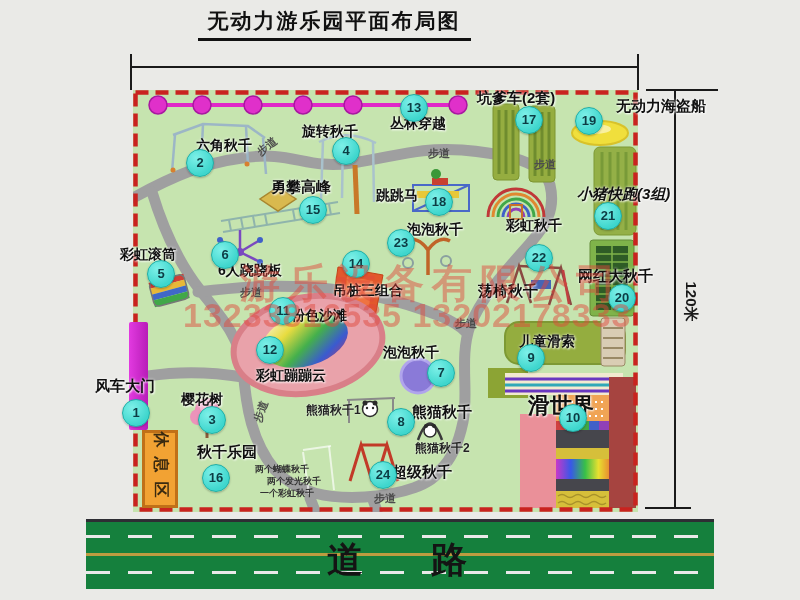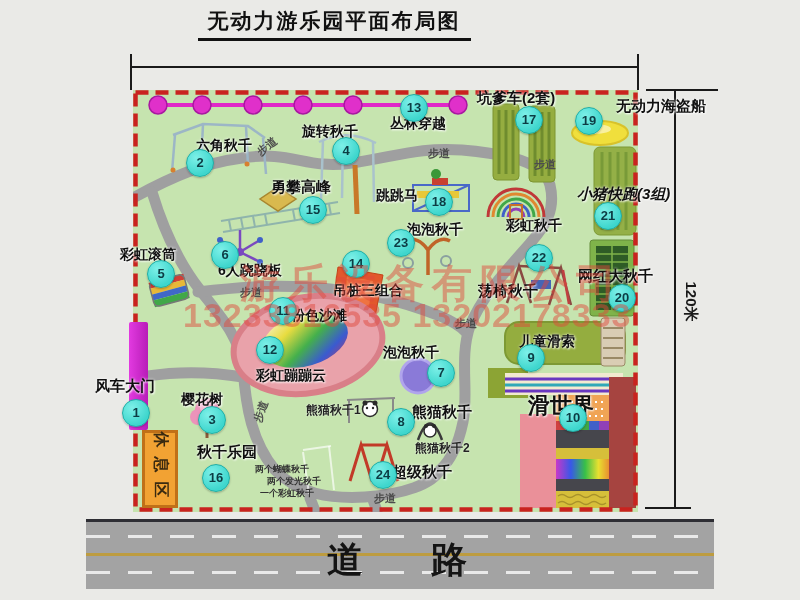--- a/index.html
+++ b/index.html
@@ -37,21 +37,21 @@
     background:radial-gradient(circle at 35% 30%,#7df0e8,#3ed6cd 70%);
     border:1px solid #1fae a6;border:1px solid #1faea6;
     color:#0c3c44;font-size:13px;font-weight:bold;text-align:center;line-height:26px;
     box-shadow:0 1px 2px rgba(0,0,0,.25);}
 
   .watermark-co{position:absolute;left:240px;top:256px;font-size:40px;font-weight:bold;
     color:rgba(224,72,58,.48);letter-spacing:8px;white-space:nowrap;z-index:50;}
   .watermark-ph{position:absolute;left:183px;top:296px;font-size:34px;font-weight:bold;
     color:rgba(224,72,58,.48);letter-spacing:1px;white-space:nowrap;z-index:50;}
 
-  .road{position:absolute;left:86px;top:519px;width:628px;height:70px;background:#a3a3a3;
+  .road{position:absolute;left:86px;top:519px;width:628px;height:70px;background:#15803d;
     border-top:3px solid #2e2e34;box-sizing:border-box;}
   .road-dash{position:absolute;left:0;width:100%;height:3px;
     background:repeating-linear-gradient(90deg,#e9e9e9 0 24px,rgba(0,0,0,0) 24px 42px);}
   .road-yellow{position:absolute;left:0;top:31px;width:100%;height:3px;background:#bd9c40;}
   .road-label{position:absolute;left:0;top:14px;width:100%;text-align:center;font-size:36px;
     font-weight:bold;color:#141414;word-spacing:46px;letter-spacing:6px;}
 </style>
 </head>
 <body>
 

